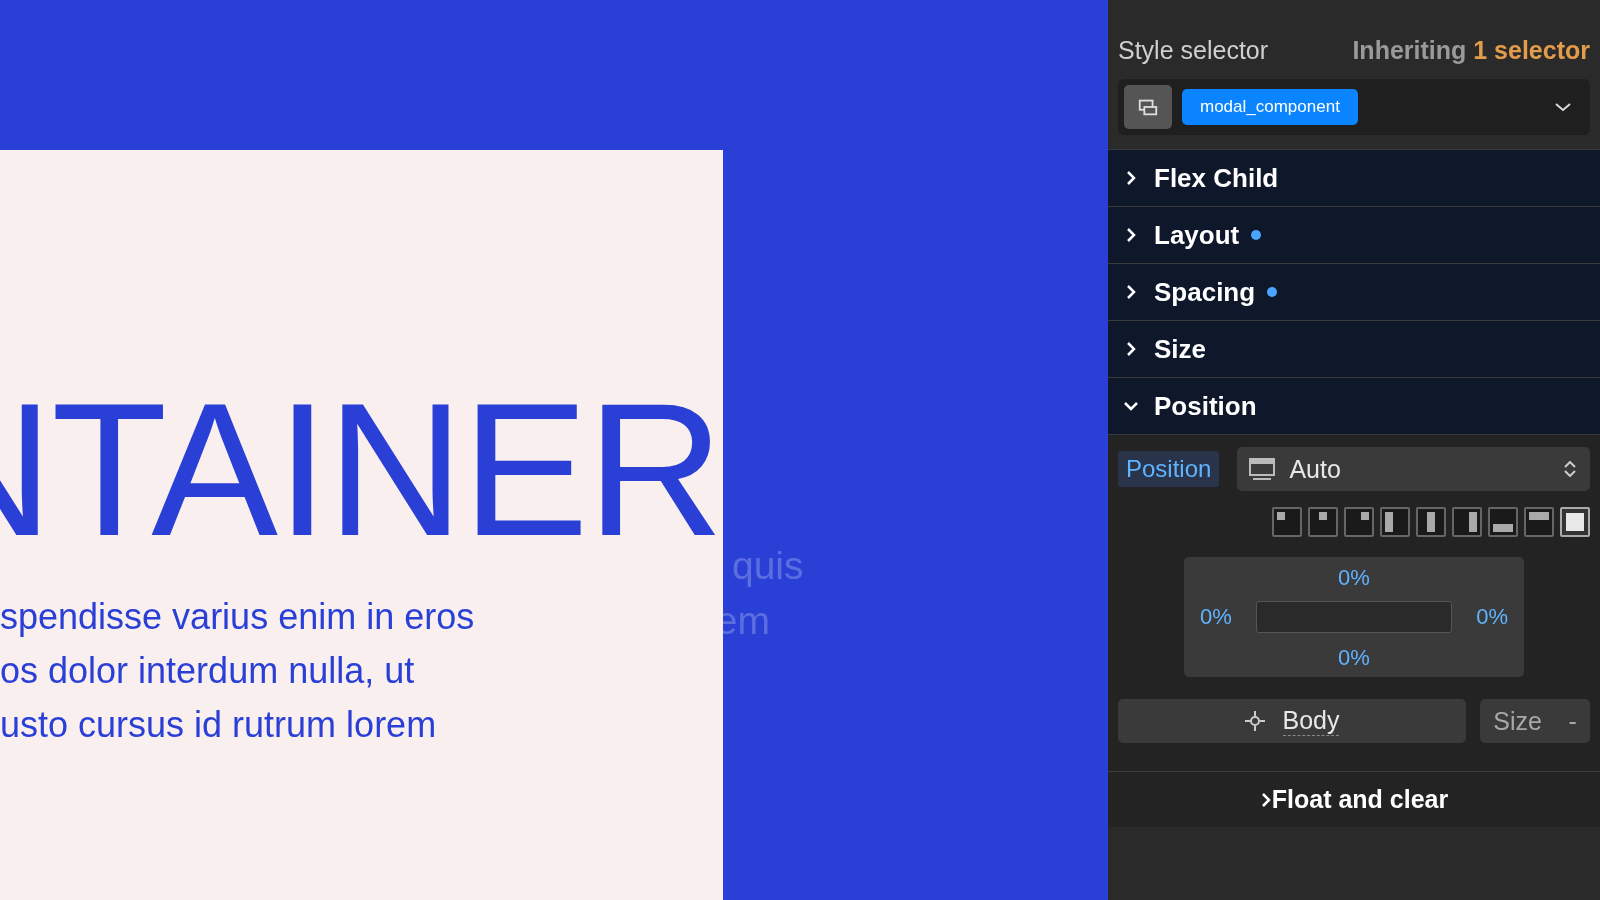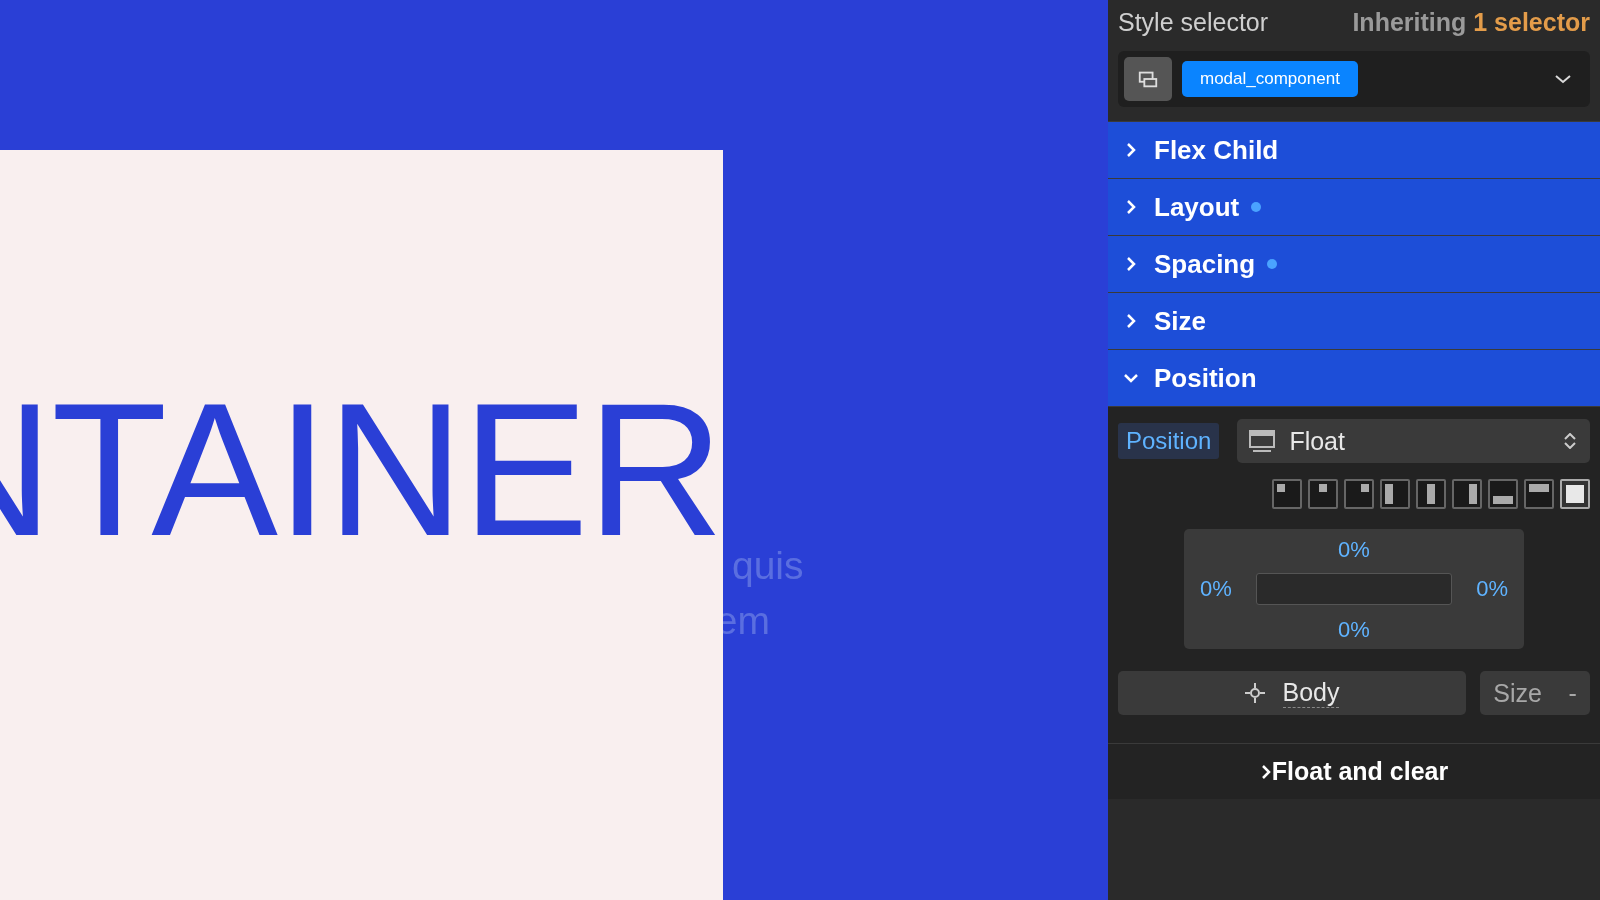--- a/index.html
+++ b/index.html
@@ -54,21 +54,21 @@
 .panel {
   width: 492px;
   flex: 0 0 492px;
   background: #2a2a2a;
   color: #d9d9d9;
   font-size: 25px;
   display: flex;
   flex-direction: column;
 }
 
-.selector-area { padding: 8px 0 14px 0; text-align: center; }
+.selector-area { padding: 36px 0 14px 0; text-align: center; }
 .selector-header {
   display: flex;
   justify-content: space-between;
   align-items: center;
   padding: 0 10px 14px 10px;
 }
 .selector-header .title { color: #cfcfcf; }
 .inherit { color: #9a9a9a; font-weight: bold; }
 .inherit .orange { color: #e39c4a; }
 
@@ -98,21 +98,21 @@
 }
 .selector-chev {
   margin-left: auto;
   padding: 0 12px;
   color: #d9d9d9;
 }
 .page-count { color: #9a9a9a; padding: 14px 10px 4px 10px; font-size: 24px; }
 
 .section {
   border-top: 1px solid #3a3a3a;
-  background: #1d4ed8;
+  background: #0f172a;
 }
 .section-header {
   display: flex; align-items: center;
   height: 56px;
   padding: 0 10px;
   cursor: pointer;
 }
 .section-header .arrow { width: 26px; display: inline-flex; justify-content: center; margin-right: 10px; }
 .section-header .label { color: #fff; font-weight: 600; font-size: 26px; }
 .dot { width: 10px; height: 10px; border-radius: 50%; background: #4aa3ff; margin-left: 12px; display:inline-block; }
@@ -218,20 +218,23 @@
 </head>
 <body>
 
 <div class="app">
 
   <div class="canvas">
     <span class="bg-text p1">mi quis</span>
     <span class="bg-text p2">n lorem</span>
     <div class="modal-card">
       <div class="modal-title">CONTAINER</div>
+      <div class="modal-body">spendisse varius enim in eros
+os dolor interdum nulla, ut
+usto cursus id rutrum lorem</div>
     </div>
   </div>
 
   <div class="panel">
 
     <div class="selector-area">
       <div class="selector-header">
         <span class="title">Style selector</span>
         <span class="inherit">
           <span>Inheriting </span><span class="orange">1 selector</span>
@@ -314,21 +317,21 @@
       <div class="prop-row">
         <span class="prop-label">Position</span>
         <div class="select-box">
           <span class="pre-icon">
             <svg width="26" height="22" viewBox="0 0 26 22">
                 <rect x="1" y="1" width="24" height="16" fill="none" stroke="#bbb" stroke-width="2"></rect>
                 <rect x="1" y="1" width="24" height="5" fill="#bbb"></rect>
                 <rect x="4" y="20" width="18" height="2" fill="#bbb"></rect>
               </svg>
           </span>
-          <span>Float</span>
+          <span>Auto</span>
           <span class="chev2">
             <svg viewBox="0 0 12 7">
                 <path d="M1 6l5-5 5 5" fill="none" stroke="#ccc" stroke-width="2"></path>
               </svg>
             <svg viewBox="0 0 12 7">
                 <path d="M1 1l5 5 5-5" fill="none" stroke="#ccc" stroke-width="2"></path>
               </svg>
           </span>
         </div>
       </div>

